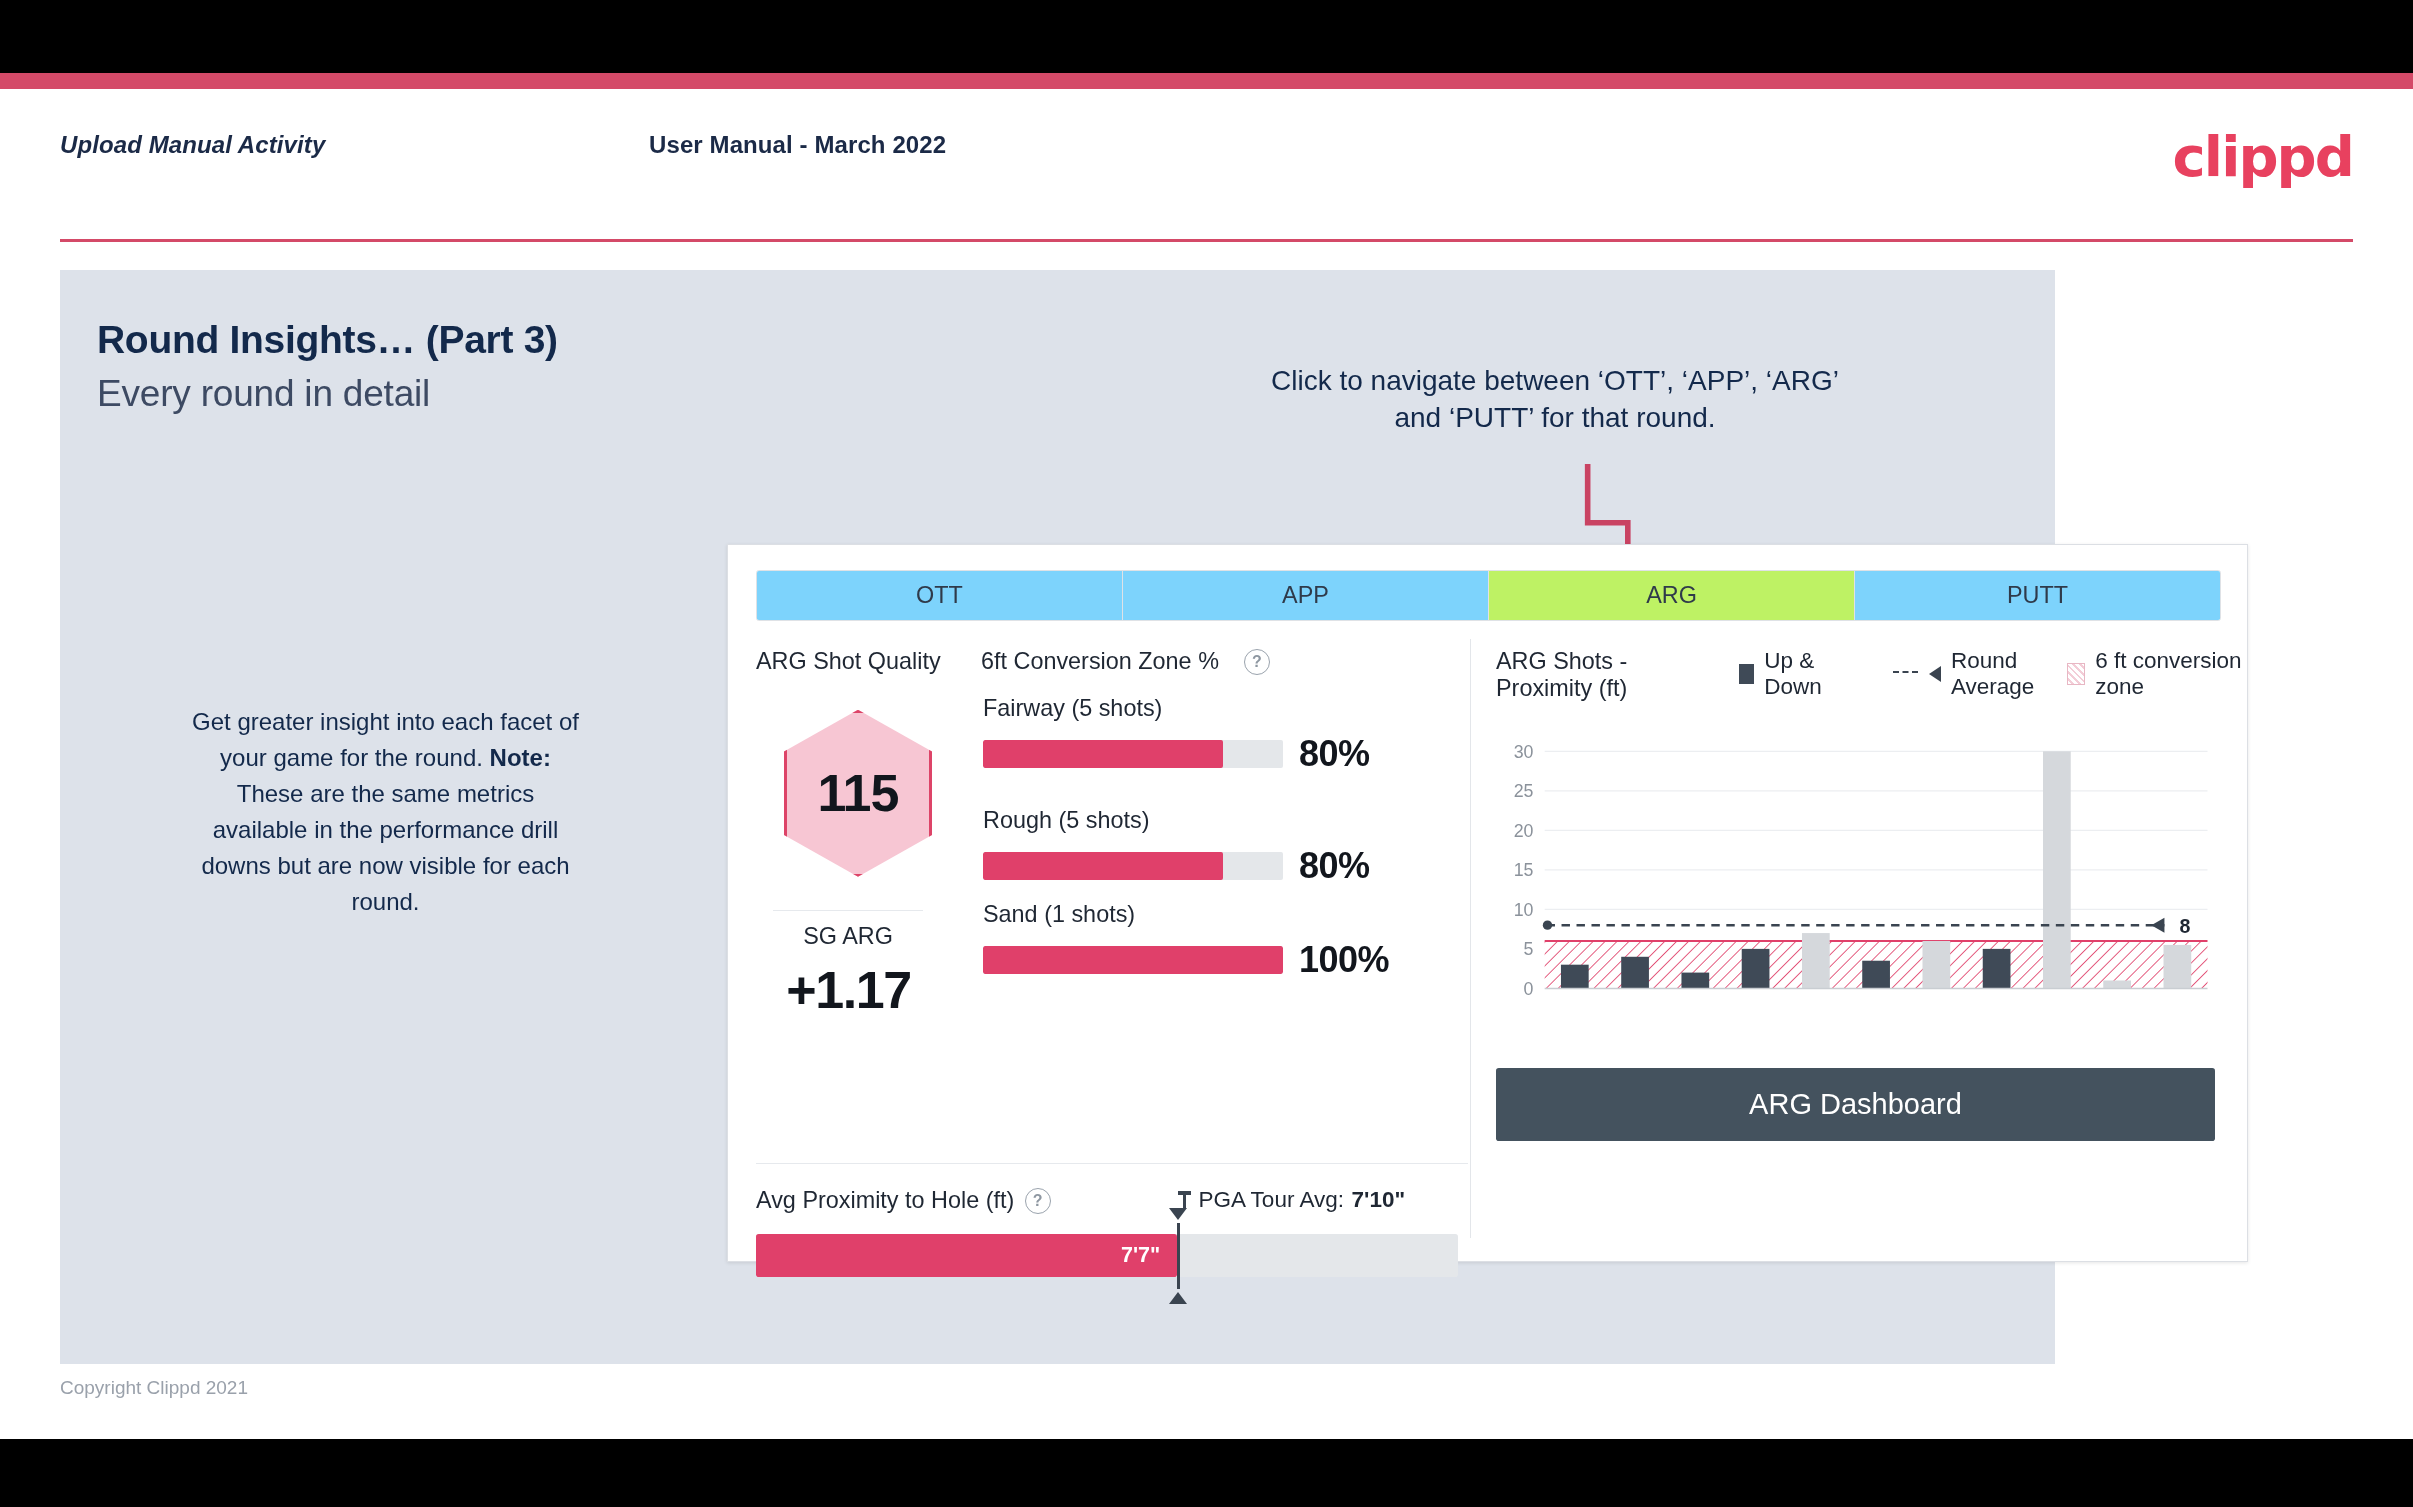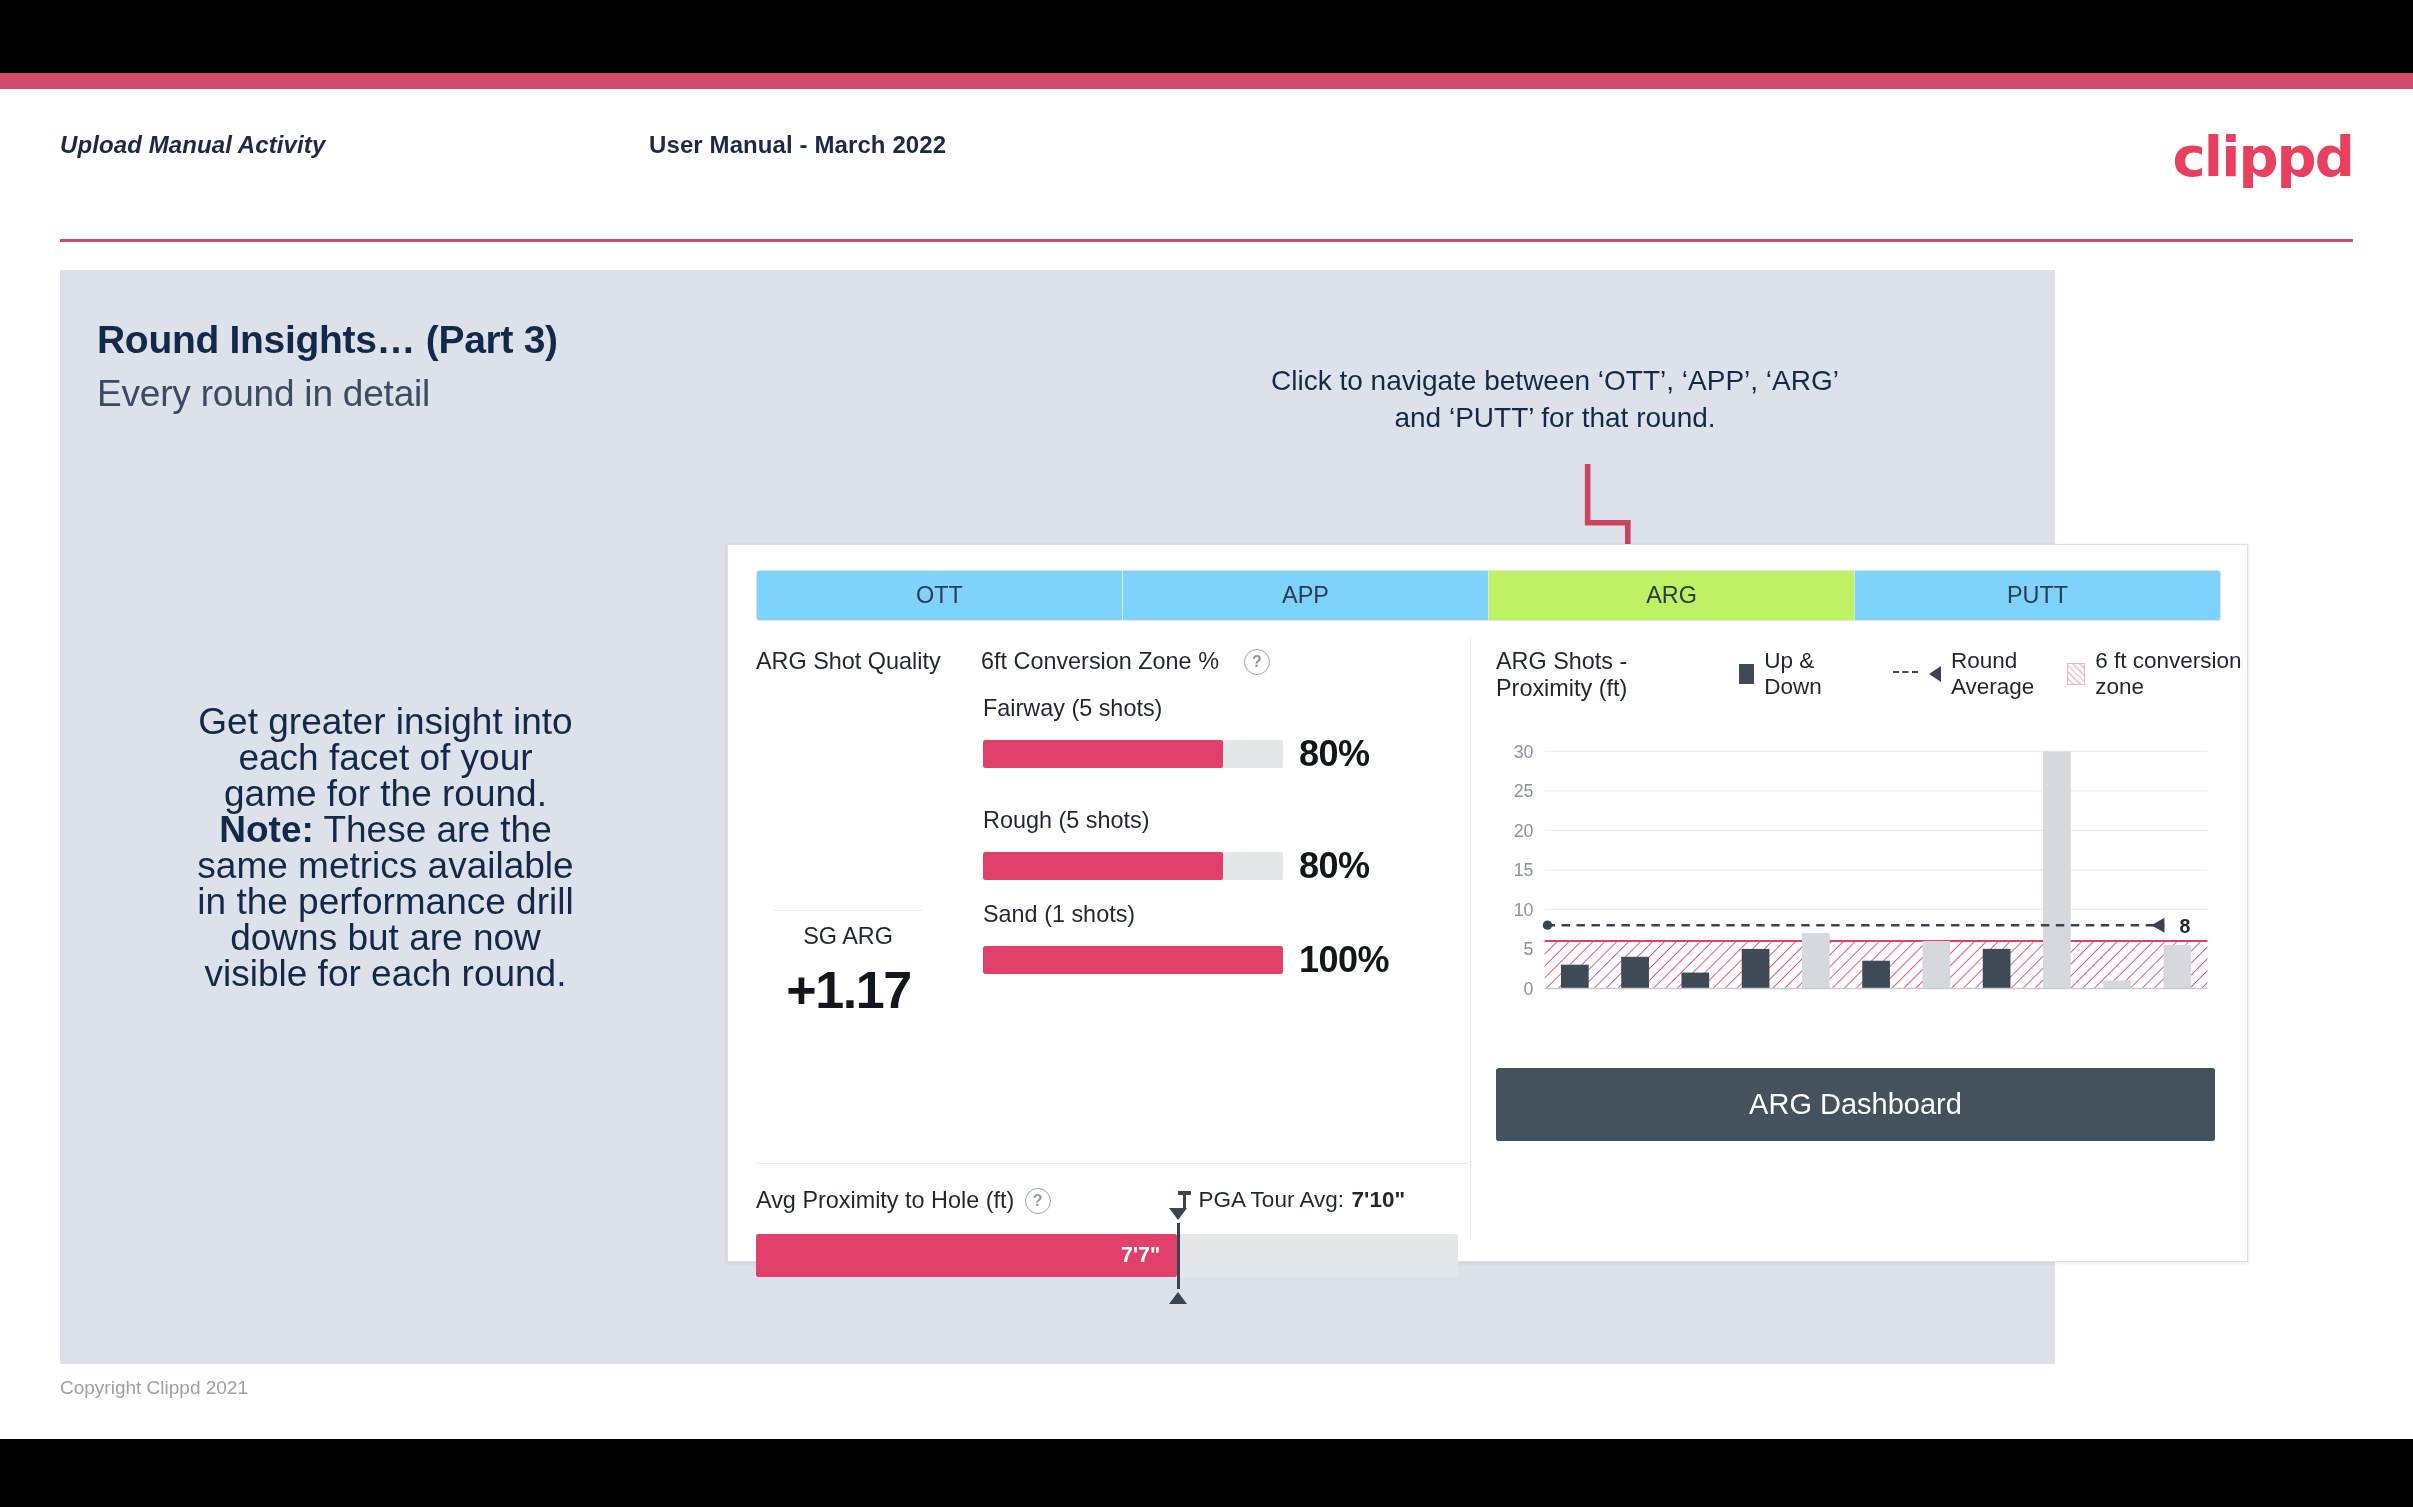--- a/index.html
+++ b/index.html
@@ -16,21 +16,21 @@
   .hdr-mid{position:absolute;left:649px;top:131px;font-size:24px;font-weight:700;color:#1b2a47;letter-spacing:0.1px;}
   .logo{position:absolute;right:60px;top:129px;font-size:56px;font-weight:700;color:#e8415f;letter-spacing:-1.9px;line-height:1;font-family:"DejaVu Sans",sans-serif;}
   .hdr-rule{position:absolute;left:60px;top:239px;width:2293px;height:2.8px;background:#d44a68;}
 
   
   .panel{position:absolute;left:60px;top:270px;width:1995px;height:1094px;background:#dde2ea;}
 
   .title{position:absolute;left:97px;top:318px;font-size:39px;font-weight:700;color:#13294b;letter-spacing:-0.3px;}
   .subtitle{position:absolute;left:97px;top:373px;font-size:37px;font-weight:400;color:#3d4a63;letter-spacing:-0.2px;}
 
-  .left-note{position:absolute;left:189px;top:704px;width:393px;text-align:center;font-size:37px;line-height:36px;color:#13294b;}
+  .left-note{position:absolute;left:189px;top:704px;width:393px;text-align:center;font-size:24px;line-height:36px;color:#13294b;}
   .left-note b{font-weight:700;}
 
   .callout{position:absolute;left:1246px;top:362px;width:618px;text-align:center;font-size:28px;line-height:37px;color:#13294b;}
 
   .arrow-svg{position:absolute;left:1583px;top:459px;}
 
   .copyright{position:absolute;left:60px;top:1377px;font-size:19px;color:#9aa1ab;}
 
   
   .card{position:absolute;left:727px;top:544px;width:1519px;height:716px;background:#fff;border:0.9px solid #dcdfe4;box-shadow:0 0.9px 3.7px rgba(0,0,0,.10);}
@@ -141,20 +141,25 @@
 
   <div class="v-divider"></div>
 
   <div class="lbl sec-title-1">ARG Shot Quality</div>
 
   <div class="sec-title-2">
     <span class="lbl">6ft Conversion Zone %</span>
     <span class="qmark">?</span>
   </div>
 
+  <div class="hexwrap">
+    <div class="hex">
+      <span class="hexnum">115</span>
+    </div>
+  </div>
 
   <div class="sg-rule"></div>
   <div class="sg-label">SG ARG</div>
   <div class="sg-value">+1.17</div>
 
   <div class="zone" style="top:150px">
     <div class="zlabel">Fairway (5 shots)</div>
     <div class="zrow">
       <div class="ztrack">
         <div class="zfill" style="width:80%"></div>

